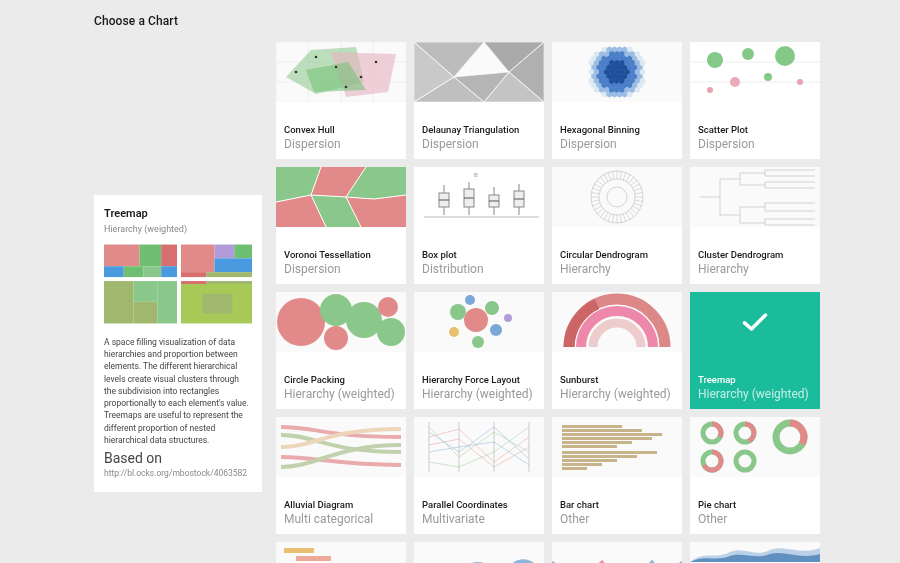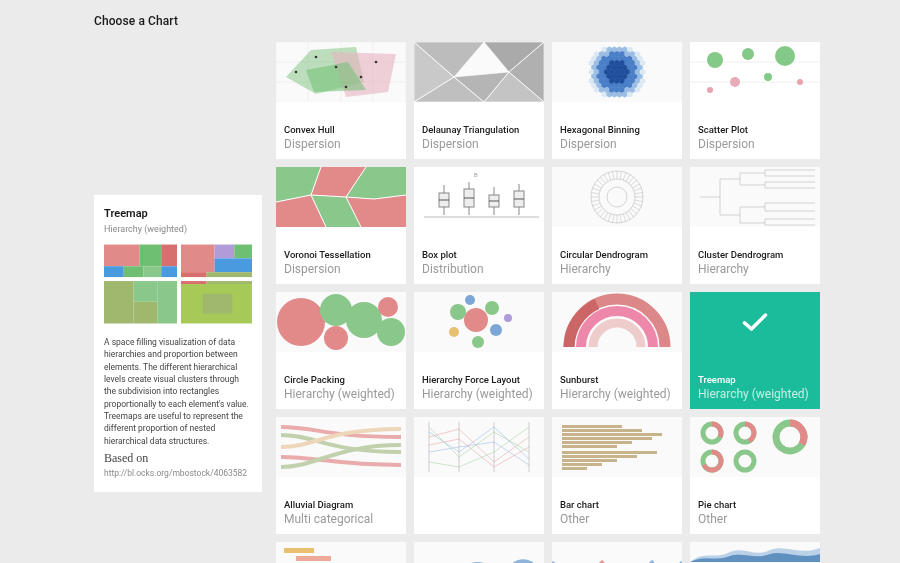--- a/index.html
+++ b/index.html
@@ -47,23 +47,22 @@
     height: 80px;
     margin-bottom: 12px;
   }
   .detail-desc {
     font-size: 8.5px;
     line-height: 1.45;
     color: #444;
   }
   .detail-based {
     margin-top: 4px;
-    font-size: 12px;
+    font-size: 14px;
     color: #444;
-    font-family: Liberation Serif, serif;
   }
   .detail-link {
     font-size: 8.5px;
     color: #8a8a8a;
     word-break: break-all;
     display: inline-block;
     margin-top: 2px;
   }
   
   .grid {
@@ -555,20 +554,24 @@
   <g fill="none" stroke-width="0.6" opacity="0.7">
     <path d="M15,10 L45,40 L80,15 L115,35" stroke="#8ac78a"></path>
     <path d="M15,20 L45,12 L80,45 L115,20" stroke="#e28a8a"></path>
     <path d="M15,35 L45,30 L80,25 L115,48" stroke="#7aa7d6"></path>
     <path d="M15,45 L45,50 L80,35 L115,10" stroke="#8ac78a"></path>
     <path d="M15,28 L45,22 L80,50 L115,30" stroke="#e28a8a"></path>
     <path d="M15,15 L45,35 L80,10 L115,42" stroke="#7aa7d6"></path>
   </g>
 </svg>
           </div>
+          <div class="card-label">
+            <div class="card-title">Parallel Coordinates</div>
+            <div class="card-sub">Multivariate</div>
+          </div>
         </div>
         <div class="card">
           <div class="thumb">
             <svg class="fill" viewBox="0 0 130 60">
   <g fill="#c7b48a">
     <rect x="10" y="28" width="55" height="3"></rect>
                 <rect x="10" y="24" width="70" height="3"></rect>
                 <rect x="10" y="20" width="90" height="3"></rect>
     <rect x="10" y="16" width="100" height="3"></rect>
                 <rect x="10" y="12" width="80" height="3"></rect>

